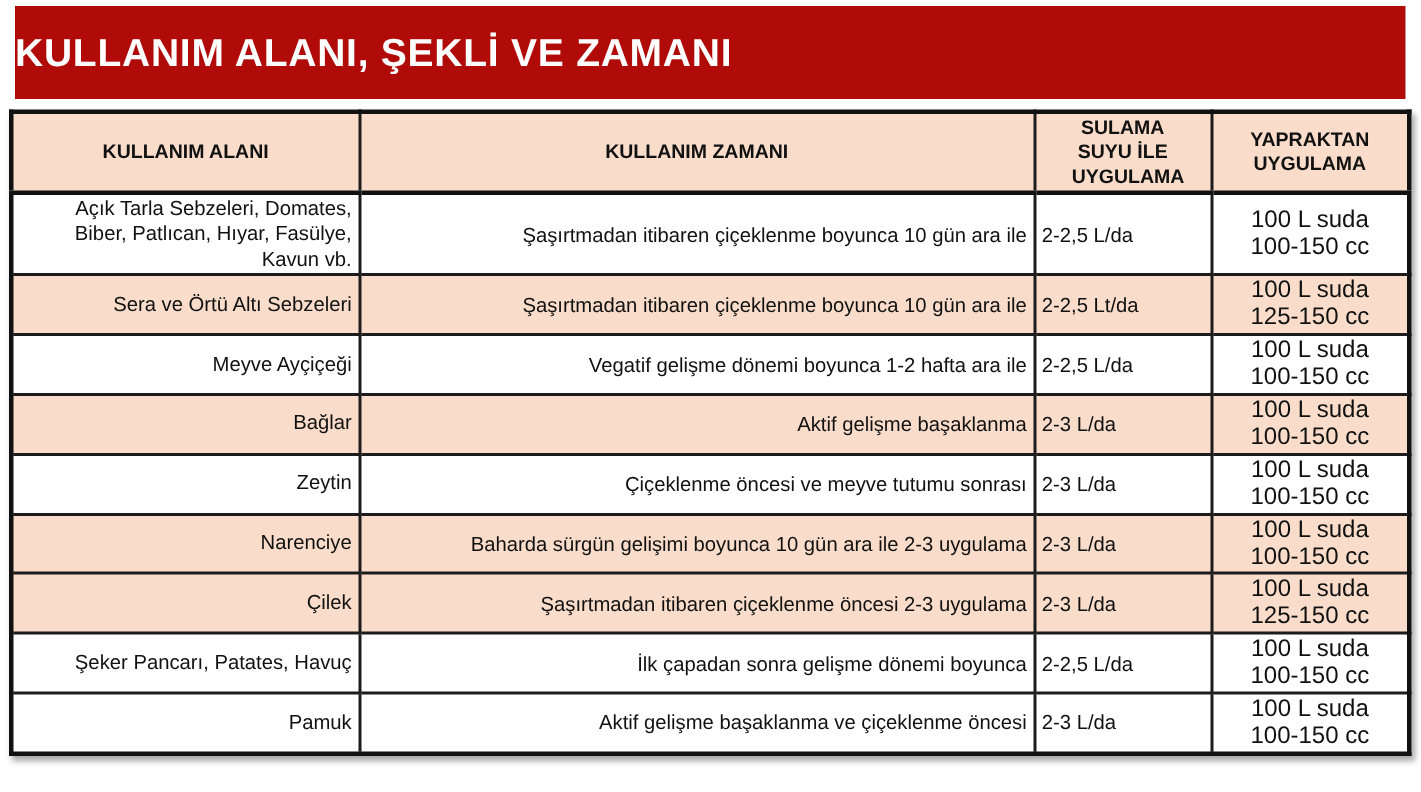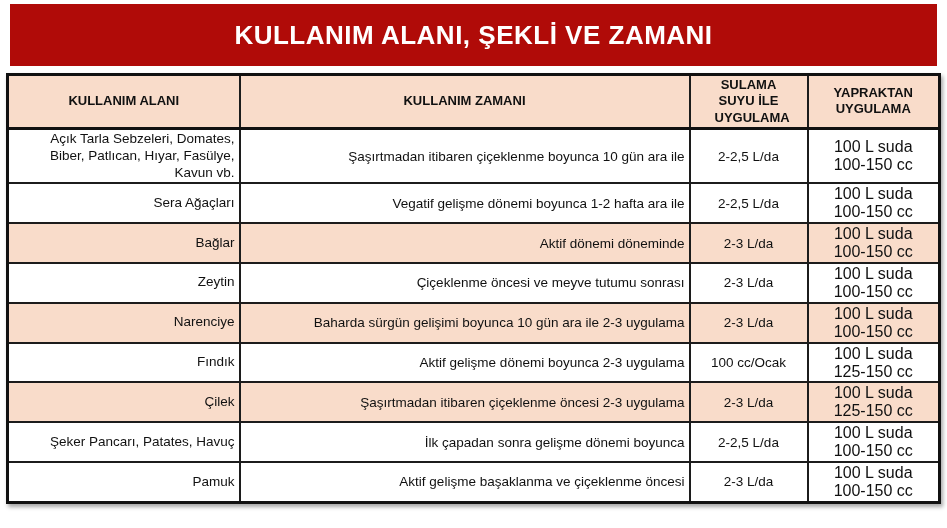--- a/index.html
+++ b/index.html
@@ -11,21 +11,20 @@
     font-family: "Liberation Sans", sans-serif;
     overflow: hidden;
   }
   .banner {
     position: absolute;
     left: 10px; top: 4px;
     width: 927px; height: 62px;
     background: var(--banner-bg, #B00B08);
     display: flex;
     align-items: center;
-    justify-content: center;
   }
   .banner-title {
     color: #ffffff;
     font-size: 26px;
     font-weight: bold;
     letter-spacing: 0.5px;
     white-space: nowrap;
   }
   table.usage {
     position: absolute;
@@ -65,21 +64,21 @@
     text-align: right;
     padding-left: 7px;
     line-height: 1.25;
   }
   td.zaman {
     font-size: 13.5px;
     text-align: right;
   }
   td.sulama {
     font-size: 13.5px;
-    text-align: center;
+    text-align: left;
     white-space: nowrap;
   }
   td.yaprak {
     font-size: 16px;
     text-align: center;
     line-height: 1.12;
     padding: 0 2px;
   }
   td.yaprak span { display: block; white-space: nowrap; }
 </style>
@@ -110,34 +109,43 @@
       <tr class="body-row tall">
         <td class="alan">Açık Tarla Sebzeleri, Domates, Biber, Patlıcan, Hıyar, Fasülye, Kavun vb.</td>
         <td class="zaman">Şaşırtmadan itibaren çiçeklenme boyunca 10 gün ara ile</td>
         <td class="sulama">2-2,5 L/da</td>
         <td class="yaprak">
           <span>100 L suda</span>
           <span>100-150 cc</span>
         </td>
       </tr>
 
-
-      <tr class="body-row">
-        <td class="alan">Sera Ağaçları</td>
+      <tr class="body-row shaded">
+        <td class="alan">Sera ve Örtü Altı Sebzeleri</td>
+        <td class="zaman">Şaşırtmadan itibaren çiçeklenme boyunca 10 gün ara ile</td>
+        <td class="sulama">2-2,5 Lt/da</td>
+        <td class="yaprak">
+          <span>100 L suda</span>
+          <span>125-150 cc</span>
+        </td>
+      </tr>
+
+      <tr class="body-row">
+        <td class="alan">Meyve Ayçiçeği</td>
         <td class="zaman">Vegatif gelişme dönemi boyunca 1-2 hafta ara ile</td>
         <td class="sulama">2-2,5 L/da</td>
         <td class="yaprak">
           <span>100 L suda</span>
           <span>100-150 cc</span>
         </td>
       </tr>
 
       <tr class="body-row shaded">
         <td class="alan">Bağlar</td>
-        <td class="zaman">Aktif dönemi döneminde</td>
+        <td class="zaman">Aktif gelişme başaklanma</td>
         <td class="sulama">2-3 L/da</td>
         <td class="yaprak">
           <span>100 L suda</span>
           <span>100-150 cc</span>
         </td>
       </tr>
 
       <tr class="body-row">
         <td class="alan">Zeytin</td>
         <td class="zaman">Çiçeklenme öncesi ve meyve tutumu sonrası</td>
@@ -151,29 +159,20 @@
       <tr class="body-row shaded">
         <td class="alan">Narenciye</td>
         <td class="zaman">Baharda sürgün gelişimi boyunca 10 gün ara ile 2-3 uygulama</td>
         <td class="sulama">2-3 L/da</td>
         <td class="yaprak">
           <span>100 L suda</span>
           <span>100-150 cc</span>
         </td>
       </tr>
 
-      <tr class="body-row">
-        <td class="alan">Fındık</td>
-        <td class="zaman">Aktif gelişme dönemi boyunca 2-3 uygulama</td>
-        <td class="sulama">100 cc/Ocak</td>
-        <td class="yaprak">
-          <span>100 L suda</span>
-          <span>125-150 cc</span>
-        </td>
-      </tr>
 
       <tr class="body-row shaded">
         <td class="alan">Çilek</td>
         <td class="zaman">Şaşırtmadan itibaren çiçeklenme öncesi 2-3 uygulama</td>
         <td class="sulama">2-3 L/da</td>
         <td class="yaprak">
           <span>100 L suda</span>
           <span>125-150 cc</span>
         </td>
       </tr>

